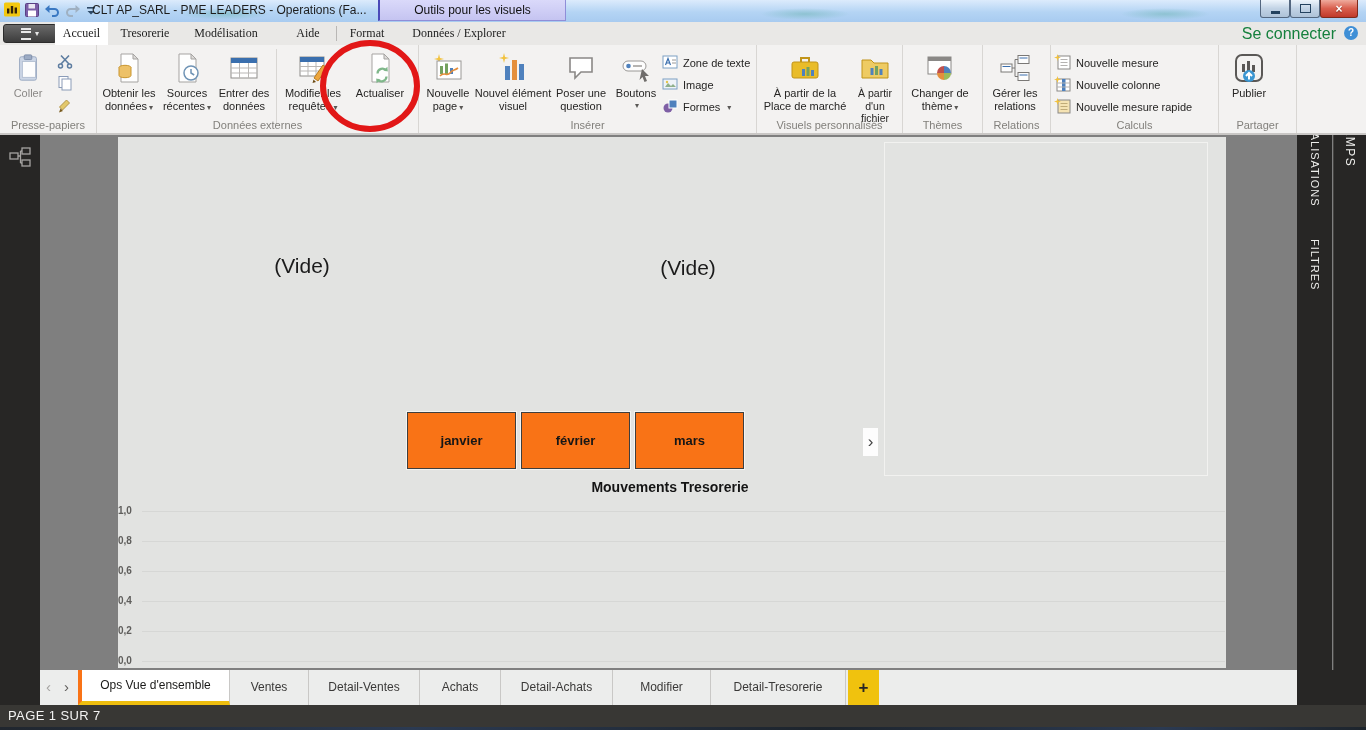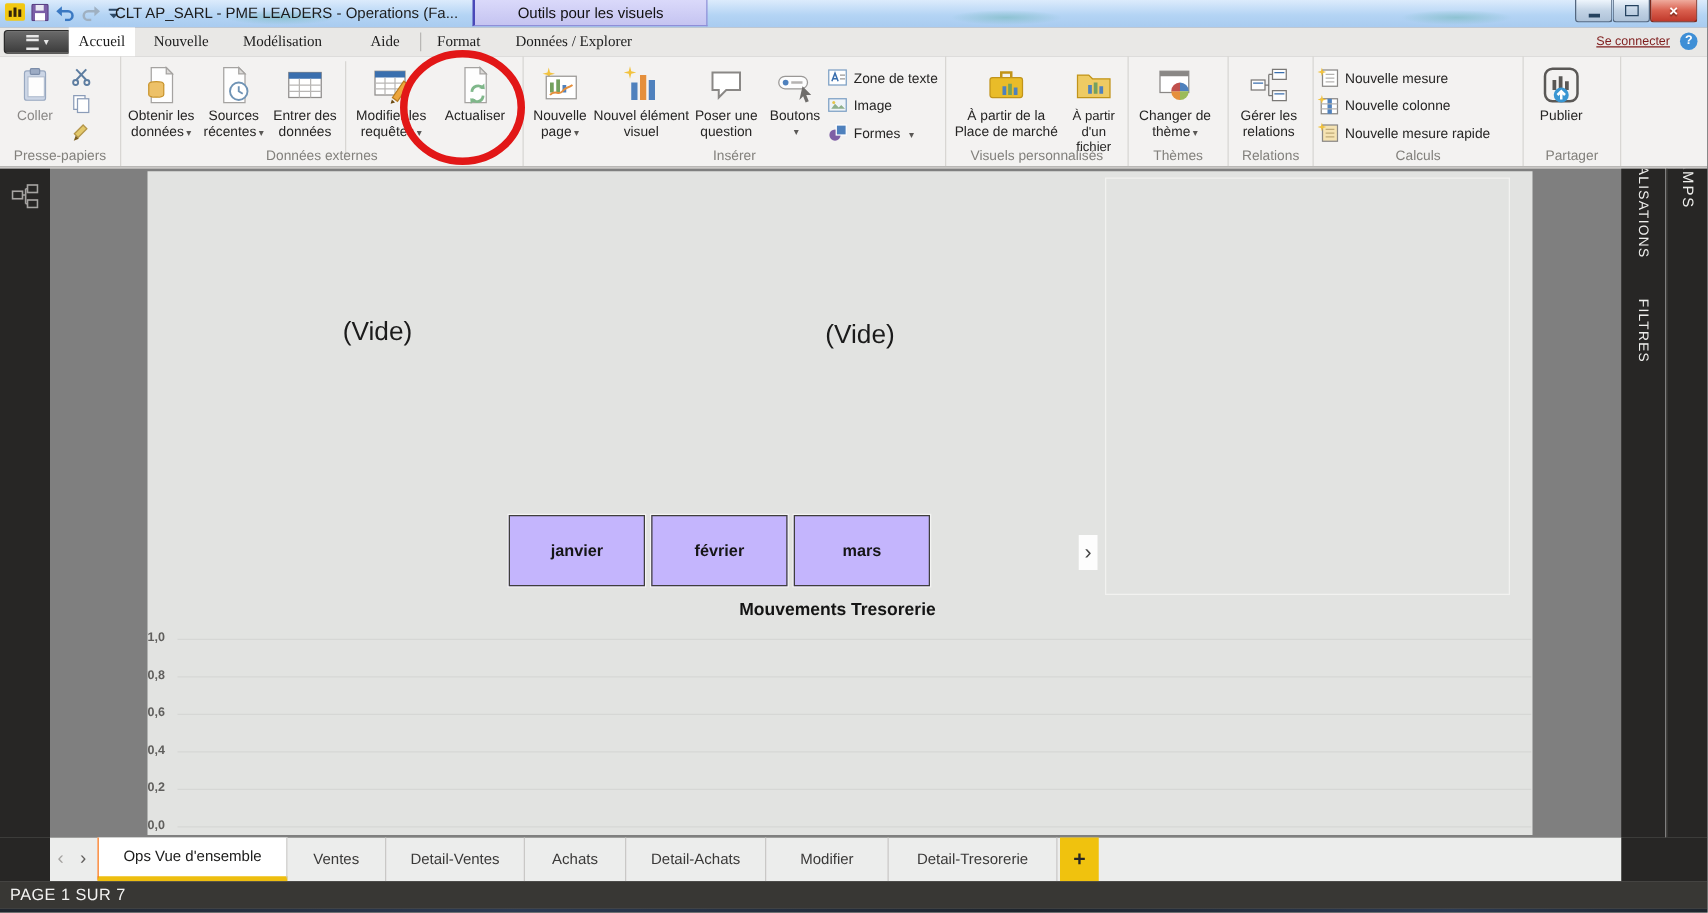--- a/index.html
+++ b/index.html
@@ -30,21 +30,21 @@
   .menubar{position:absolute;left:0;top:22px;width:1366px;height:23px;background:#e9e8e6;}
   .filebtn{position:absolute;left:3px;top:2px;width:54px;height:19px;border-radius:3px;
     background:linear-gradient(#6a6a6a,#3c3c3c);border:1px solid #2c2c2c;box-sizing:border-box;
     display:flex;align-items:center;justify-content:center;gap:4px;cursor:pointer;}
   .hamb{width:10px;height:8px;border-top:2px solid #e8e8e8;border-bottom:2px solid #e8e8e8;}
   .hamb i{display:block;height:2px;background:#e8e8e8;margin-top:1px;}
   .filecaret{color:#e8e8e8;font-size:8px;}
   .mtab{position:absolute;top:0;height:23px;line-height:23px;text-align:center;font-size:12px;color:#1c1c1c;cursor:pointer;font-family:Liberation Serif, serif;}
   .mtab.active{background:#fff;}
   .mdivider{position:absolute;top:4px;width:1px;height:15px;background:#b9b7b5;}
-  .signin{position:absolute;right:30px;top:0;height:23px;line-height:23px;font-size:10px;color:#7f1d1d;cursor:pointer;text-decoration:underline;}
+  .signin{position:absolute;right:30px;top:0;height:23px;line-height:23px;font-size:16px;color:#15803d;cursor:pointer;}
   .helpc{position:absolute;right:8px;top:4px;width:14px;height:14px;border-radius:50%;background:#3f8fd6;
     color:#fff;font-size:10px;font-weight:bold;text-align:center;line-height:14px;cursor:pointer;}
   
   .ribbon{position:absolute;left:0;top:45px;width:1366px;height:88px;background:#f3f2f1;display:flex;}
   .rgroup{position:relative;height:88px;border-right:1px solid #d8d6d3;box-sizing:border-box;
     display:flex;align-items:flex-start;padding:0 3px;flex:0 0 auto;}
   .glabel{position:absolute;left:0;right:0;bottom:2px;text-align:center;font-size:11px;color:#82807c;white-space:nowrap;}
   .bb{display:flex;flex-direction:column;align-items:center;padding-top:5px;box-sizing:border-box;
     font-size:11px;line-height:12.5px;text-align:center;color:#262524;cursor:pointer;flex:0 0 auto;}
   .bb .ric{height:36px;display:flex;align-items:center;justify-content:center;}
@@ -55,40 +55,40 @@
   .qico{width:24px;height:20px;display:flex;align-items:center;justify-content:center;cursor:pointer;}
   .sstack{display:flex;flex-direction:column;padding-top:7px;}
   .srow{display:flex;align-items:center;gap:5px;height:22px;font-size:11px;color:#262524;cursor:pointer;white-space:nowrap;}
   .grayed{color:#8a8886;}
   
   .main{position:absolute;left:0;top:133px;width:1366px;height:537px;background:#7f7f7f;border-top:2px solid #c9c7c5;box-sizing:border-box;}
   .rail{position:absolute;left:0;top:0;width:40px;height:535px;background:#272625;}
   .railico{position:absolute;left:9px;top:12px;cursor:pointer;}
   .canvas{position:absolute;left:118px;top:2px;width:1108px;height:531px;background:#e2e3e1;}
   .cardtxt{position:absolute;font-size:21px;color:#1b1b1b;text-align:center;cursor:pointer;}
-  .slbtn{position:absolute;top:275px;width:109px;height:57px;background:#c4b5fd;border:1px solid #3f3e3d;
+  .slbtn{position:absolute;top:275px;width:109px;height:57px;background:#f97316;border:1px solid #3f3e3d;
     box-sizing:border-box;display:flex;align-items:center;justify-content:center;
     font-size:13px;font-weight:bold;color:#161616;cursor:pointer;box-shadow:0 0 0 1px #f4f4f2;}
   .slchev{position:absolute;left:745px;top:291px;width:15px;height:28px;background:#fdfdfd;
     display:flex;align-items:center;justify-content:center;cursor:pointer;}
   .placeholder{position:absolute;left:766px;top:5px;width:322px;height:332px;border:1px solid #f2f2f0;cursor:pointer;}
   .chart{position:absolute;left:0;top:340px;width:1022px;height:191px;cursor:pointer;}
   .ctitle{position:absolute;left:402px;top:2px;width:300px;text-align:center;font-size:14px;font-weight:bold;color:#141414;}
   .gl{position:absolute;left:24px;width:1083px;height:1px;background:#d6d7d5;}
   .ytick{position:absolute;left:0;width:20px;text-align:left;font-size:10px;font-weight:bold;color:#5f5e5c;}
   .strip{position:absolute;top:0;height:535px;background:#272625;overflow:hidden;}
   .vtxt{writing-mode:vertical-rl;font-size:11px;letter-spacing:1px;color:#eeeeec;
     position:absolute;left:50%;transform:translateX(-50%);white-space:nowrap;}
   
   .pagebar{position:absolute;left:0;top:670px;width:1366px;height:35px;background:#272625;}
   .pbinner{position:absolute;left:40px;top:0;width:1257px;height:35px;background:#ecedec;}
   .navarrow{position:absolute;top:0;height:35px;line-height:34px;font-size:15px;cursor:pointer;}
   .ptab{position:absolute;top:0;height:35px;line-height:35px;text-align:center;font-size:12px;color:#3a3938;
     border-right:1px solid #c9c8c6;box-sizing:border-box;cursor:pointer;white-space:nowrap;overflow:hidden;}
-  .ptab.active{background:#fff;border-bottom:4px solid #eebe0f;line-height:31px;color:#1a1a19;border-left:1px solid #f97316;}
+  .ptab.active{background:#fff;border-bottom:4px solid #eebe0f;line-height:31px;color:#1a1a19;border-left:4px solid #f97316;}
   .plustab{position:absolute;top:0;width:31px;height:35px;background:#f0c20e;color:#262524;
     font-size:17px;font-weight:bold;text-align:center;line-height:35px;cursor:pointer;}
   
   .statusbar{position:absolute;left:0;top:705px;width:1366px;height:22px;background:#383734;}
   .statustxt{position:absolute;left:8px;top:0;height:36px;line-height:22px;font-size:13px;color:#f3f3f2;letter-spacing:.4px;}
   .taskbar{position:absolute;left:0;top:727px;width:1366px;height:3px;
     background:linear-gradient(90deg,#20262e,#2b3a52 30%,#1d242c 60%,#2b3a52 85%,#1d242c);}
 </style>
 </head>
 <body>
@@ -150,21 +150,21 @@
   </div>
 
   <div class="menubar">
     <div class="filebtn">
       <span class="hamb">
           <i></i>
         </span>
       <span class="filecaret">▾</span>
     </div>
     <div class="mtab active" style="left:55px;width:53px">Accueil</div>
-    <div class="mtab" style="left:112px;width:66px">Nouvelle</div>
+    <div class="mtab" style="left:112px;width:66px">Tresorerie</div>
     <div class="mtab" style="left:182px;width:88px">Modélisation</div>
     <div class="mtab" style="left:286px;width:44px">Aide</div>
     <div class="mdivider" style="left:336px"></div>
     <div class="mtab" style="left:341px;width:52px">Format</div>
     <div class="mtab" style="left:400px;width:118px">Données / Explorer</div>
     <div class="signin">Se connecter</div>
     <div class="helpc">?</div>
   </div>
 
   <div class="ribbon">

